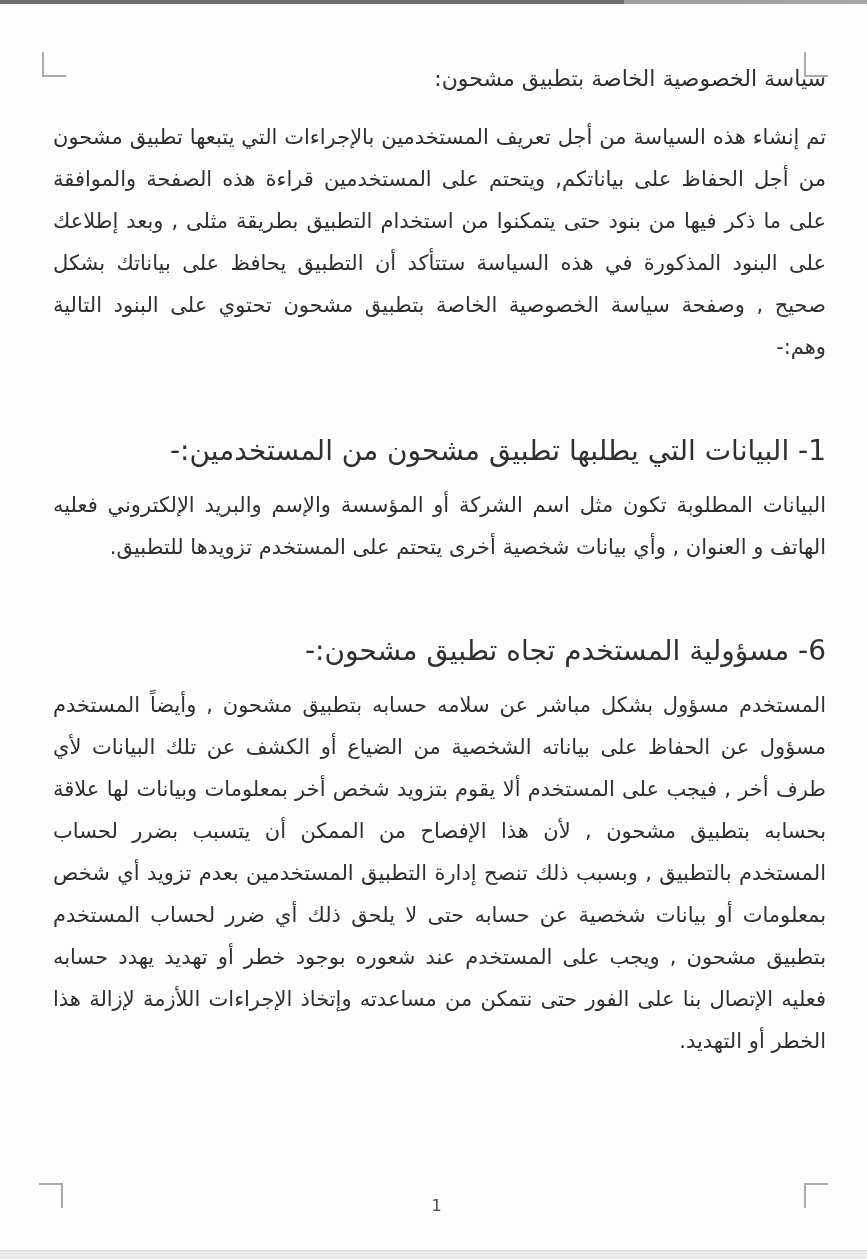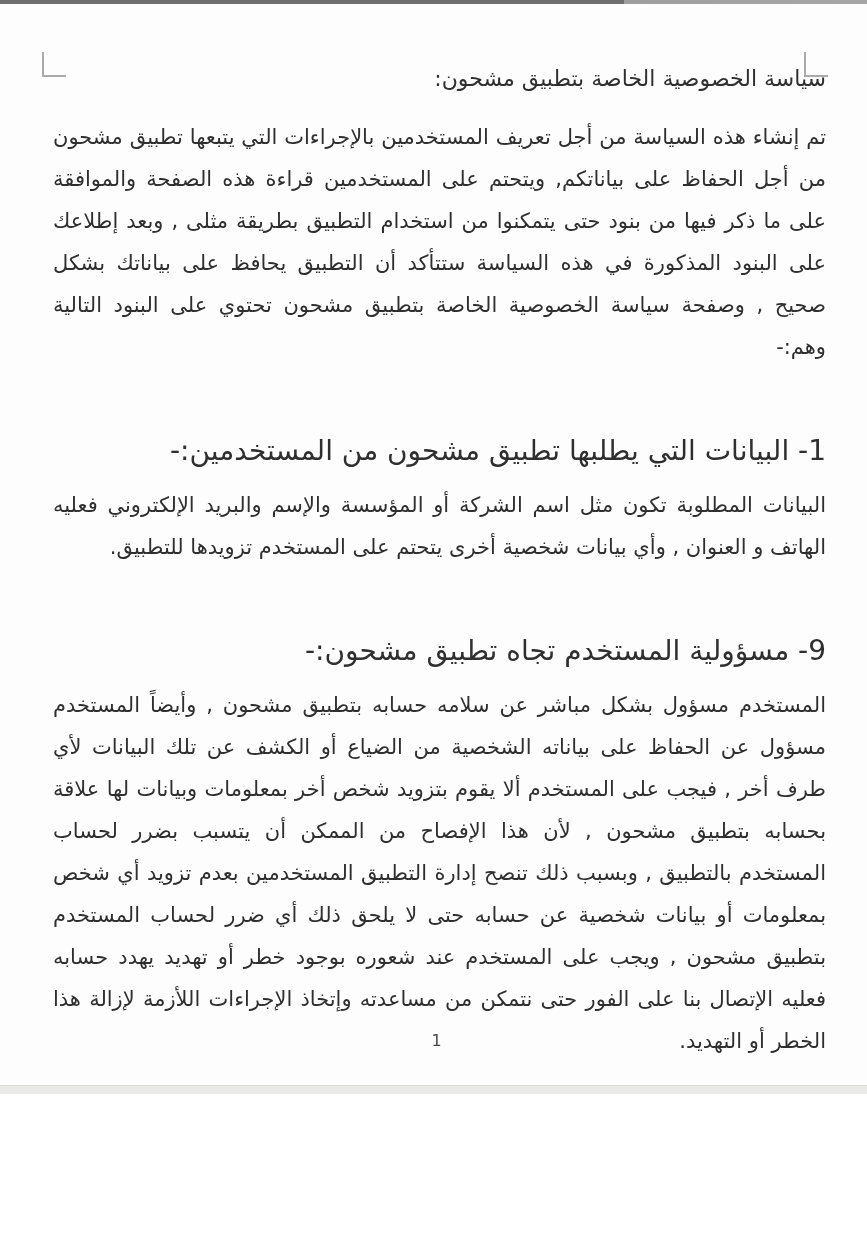--- a/index.html
+++ b/index.html
@@ -10,21 +10,21 @@
     width: 867px;
     height: 1259px;
     background: #ffffff;
     font-family: "DejaVu Sans", sans-serif;
     overflow: hidden;
     position: relative;
   }
   .page {
     position: relative;
     width: 867px;
-    height: 1094px;
+    height: 1259px;
     background: #fdfdfd;
     overflow: hidden;
   }
   
   .top-edge {
     position: absolute;
     top: 0; left: 0;
     width: 100%; height: 4px;
     background: linear-gradient(to right, #6f6f6f 0%, #6f6f6f 72%, #9e9e9e 72%, #a6a6a6 100%);
   }
@@ -120,21 +120,21 @@
   <div class="crop br"></div>
 
   <div class="doc">
     <h1>سياسة الخصوصية الخاصة بتطبيق مشحون:</h1>
 
     <p>تم إنشاء هذه السياسة من أجل تعريف المستخدمين بالإجراءات التي يتبعها تطبيق مشحون من أجل الحفاظ على بياناتكم, ويتحتم على المستخدمين قراءة هذه الصفحة والموافقة على ما ذكر فيها من بنود حتى يتمكنوا من استخدام التطبيق بطريقة مثلى , وبعد إطلاعك على البنود المذكورة في هذه السياسة ستتأكد أن التطبيق يحافظ على بياناتك بشكل صحيح , وصفحة سياسة الخصوصية الخاصة بتطبيق مشحون تحتوي على البنود التالية وهم:-</p>
 
     <h2>1- البيانات التي يطلبها تطبيق مشحون من المستخدمين:-</h2>
     <p>البيانات المطلوبة تكون مثل اسم الشركة أو المؤسسة والإسم والبريد الإلكتروني فعليه الهاتف و العنوان , وأي بيانات شخصية أخرى يتحتم على المستخدم تزويدها للتطبيق.</p>
 
-    <h2>9- مسؤولية المستخدم تجاه تطبيق مشحون:-</h2>
+    <h2>6- مسؤولية المستخدم تجاه تطبيق مشحون:-</h2>
     <p>المستخدم مسؤول بشكل مباشر عن سلامه حسابه بتطبيق مشحون , وأيضاً المستخدم مسؤول عن الحفاظ على بياناته الشخصية من الضياع أو الكشف عن تلك البيانات لأي طرف أخر , فيجب على المستخدم ألا يقوم بتزويد شخص أخر بمعلومات وبيانات لها علاقة بحسابه بتطبيق مشحون , لأن هذا الإفصاح من الممكن أن يتسبب بضرر لحساب المستخدم بالتطبيق , وبسبب ذلك تنصح إدارة التطبيق المستخدمين بعدم تزويد أي شخص بمعلومات أو بيانات شخصية عن حسابه حتى لا يلحق ذلك أي ضرر لحساب المستخدم بتطبيق مشحون , ويجب على المستخدم عند شعوره بوجود خطر أو تهديد يهدد حسابه فعليه الإتصال بنا على الفور حتى نتمكن من مساعدته وإتخاذ الإجراءات اللأزمة لإزالة هذا الخطر أو التهديد.</p>
   </div>
 
   <div class="footer-area">
     <div class="page-number">1</div>
   </div>
 
   <div class="bottom-edge"></div>
 
 </div>

